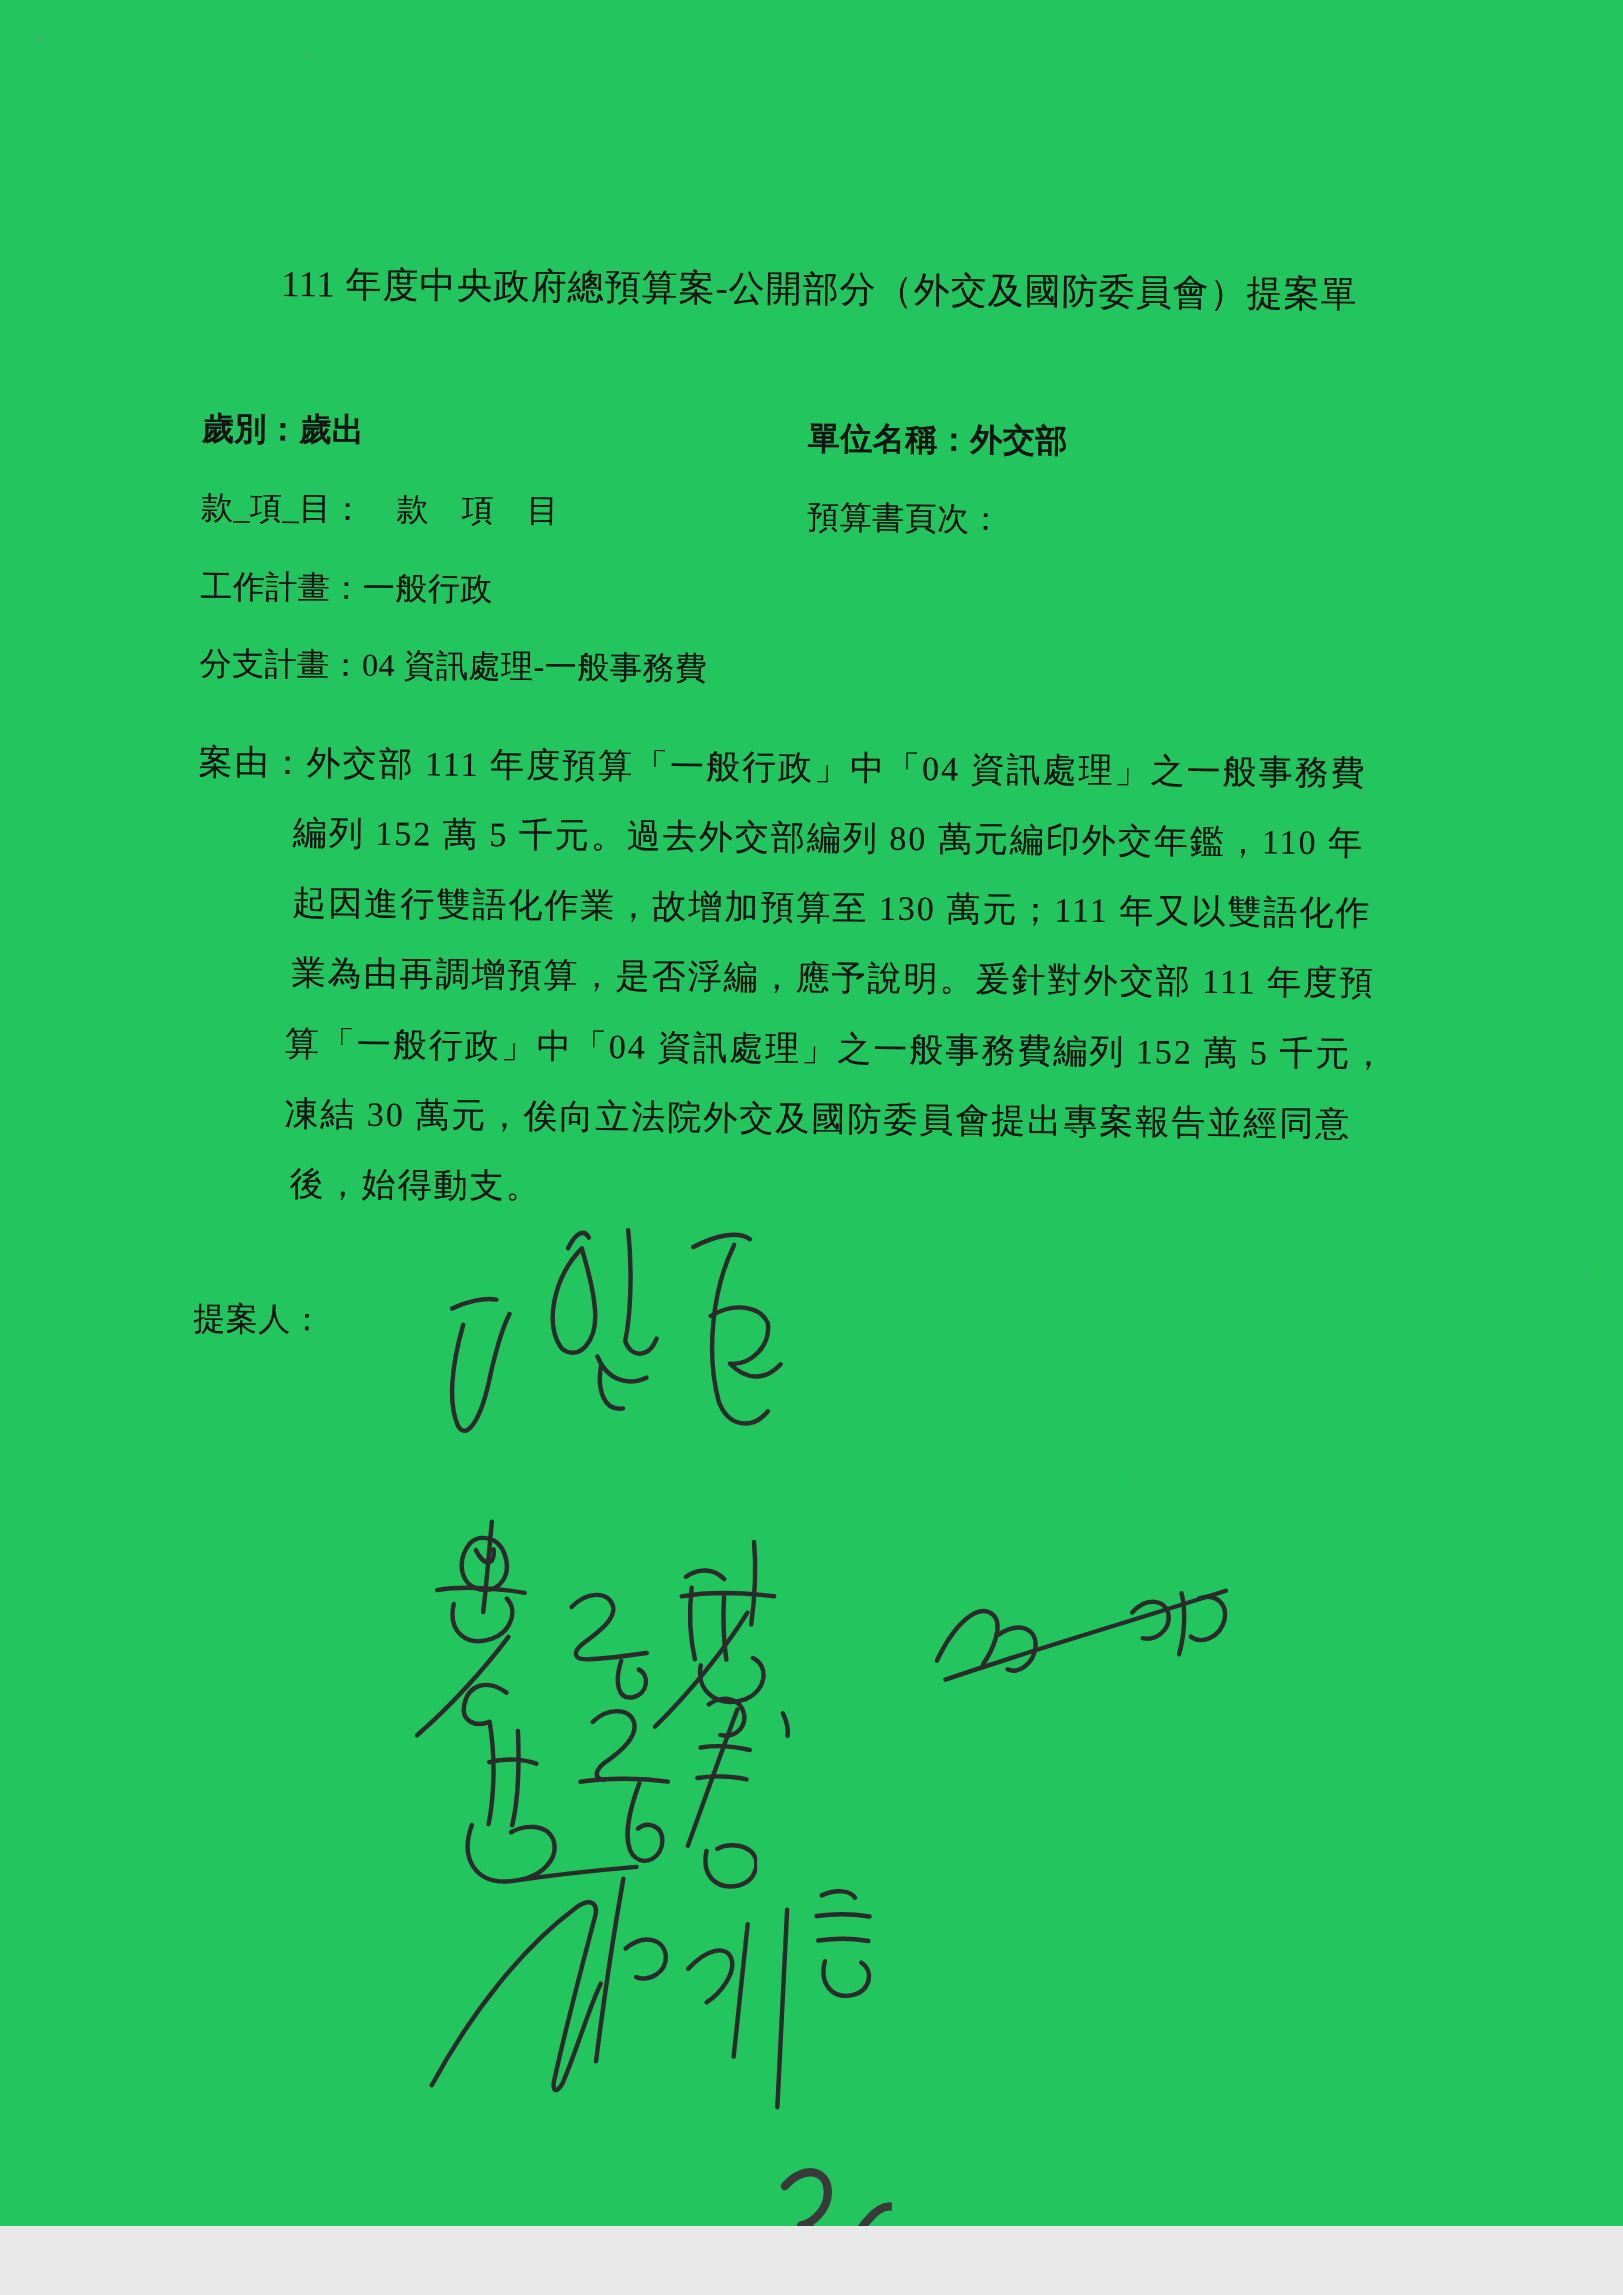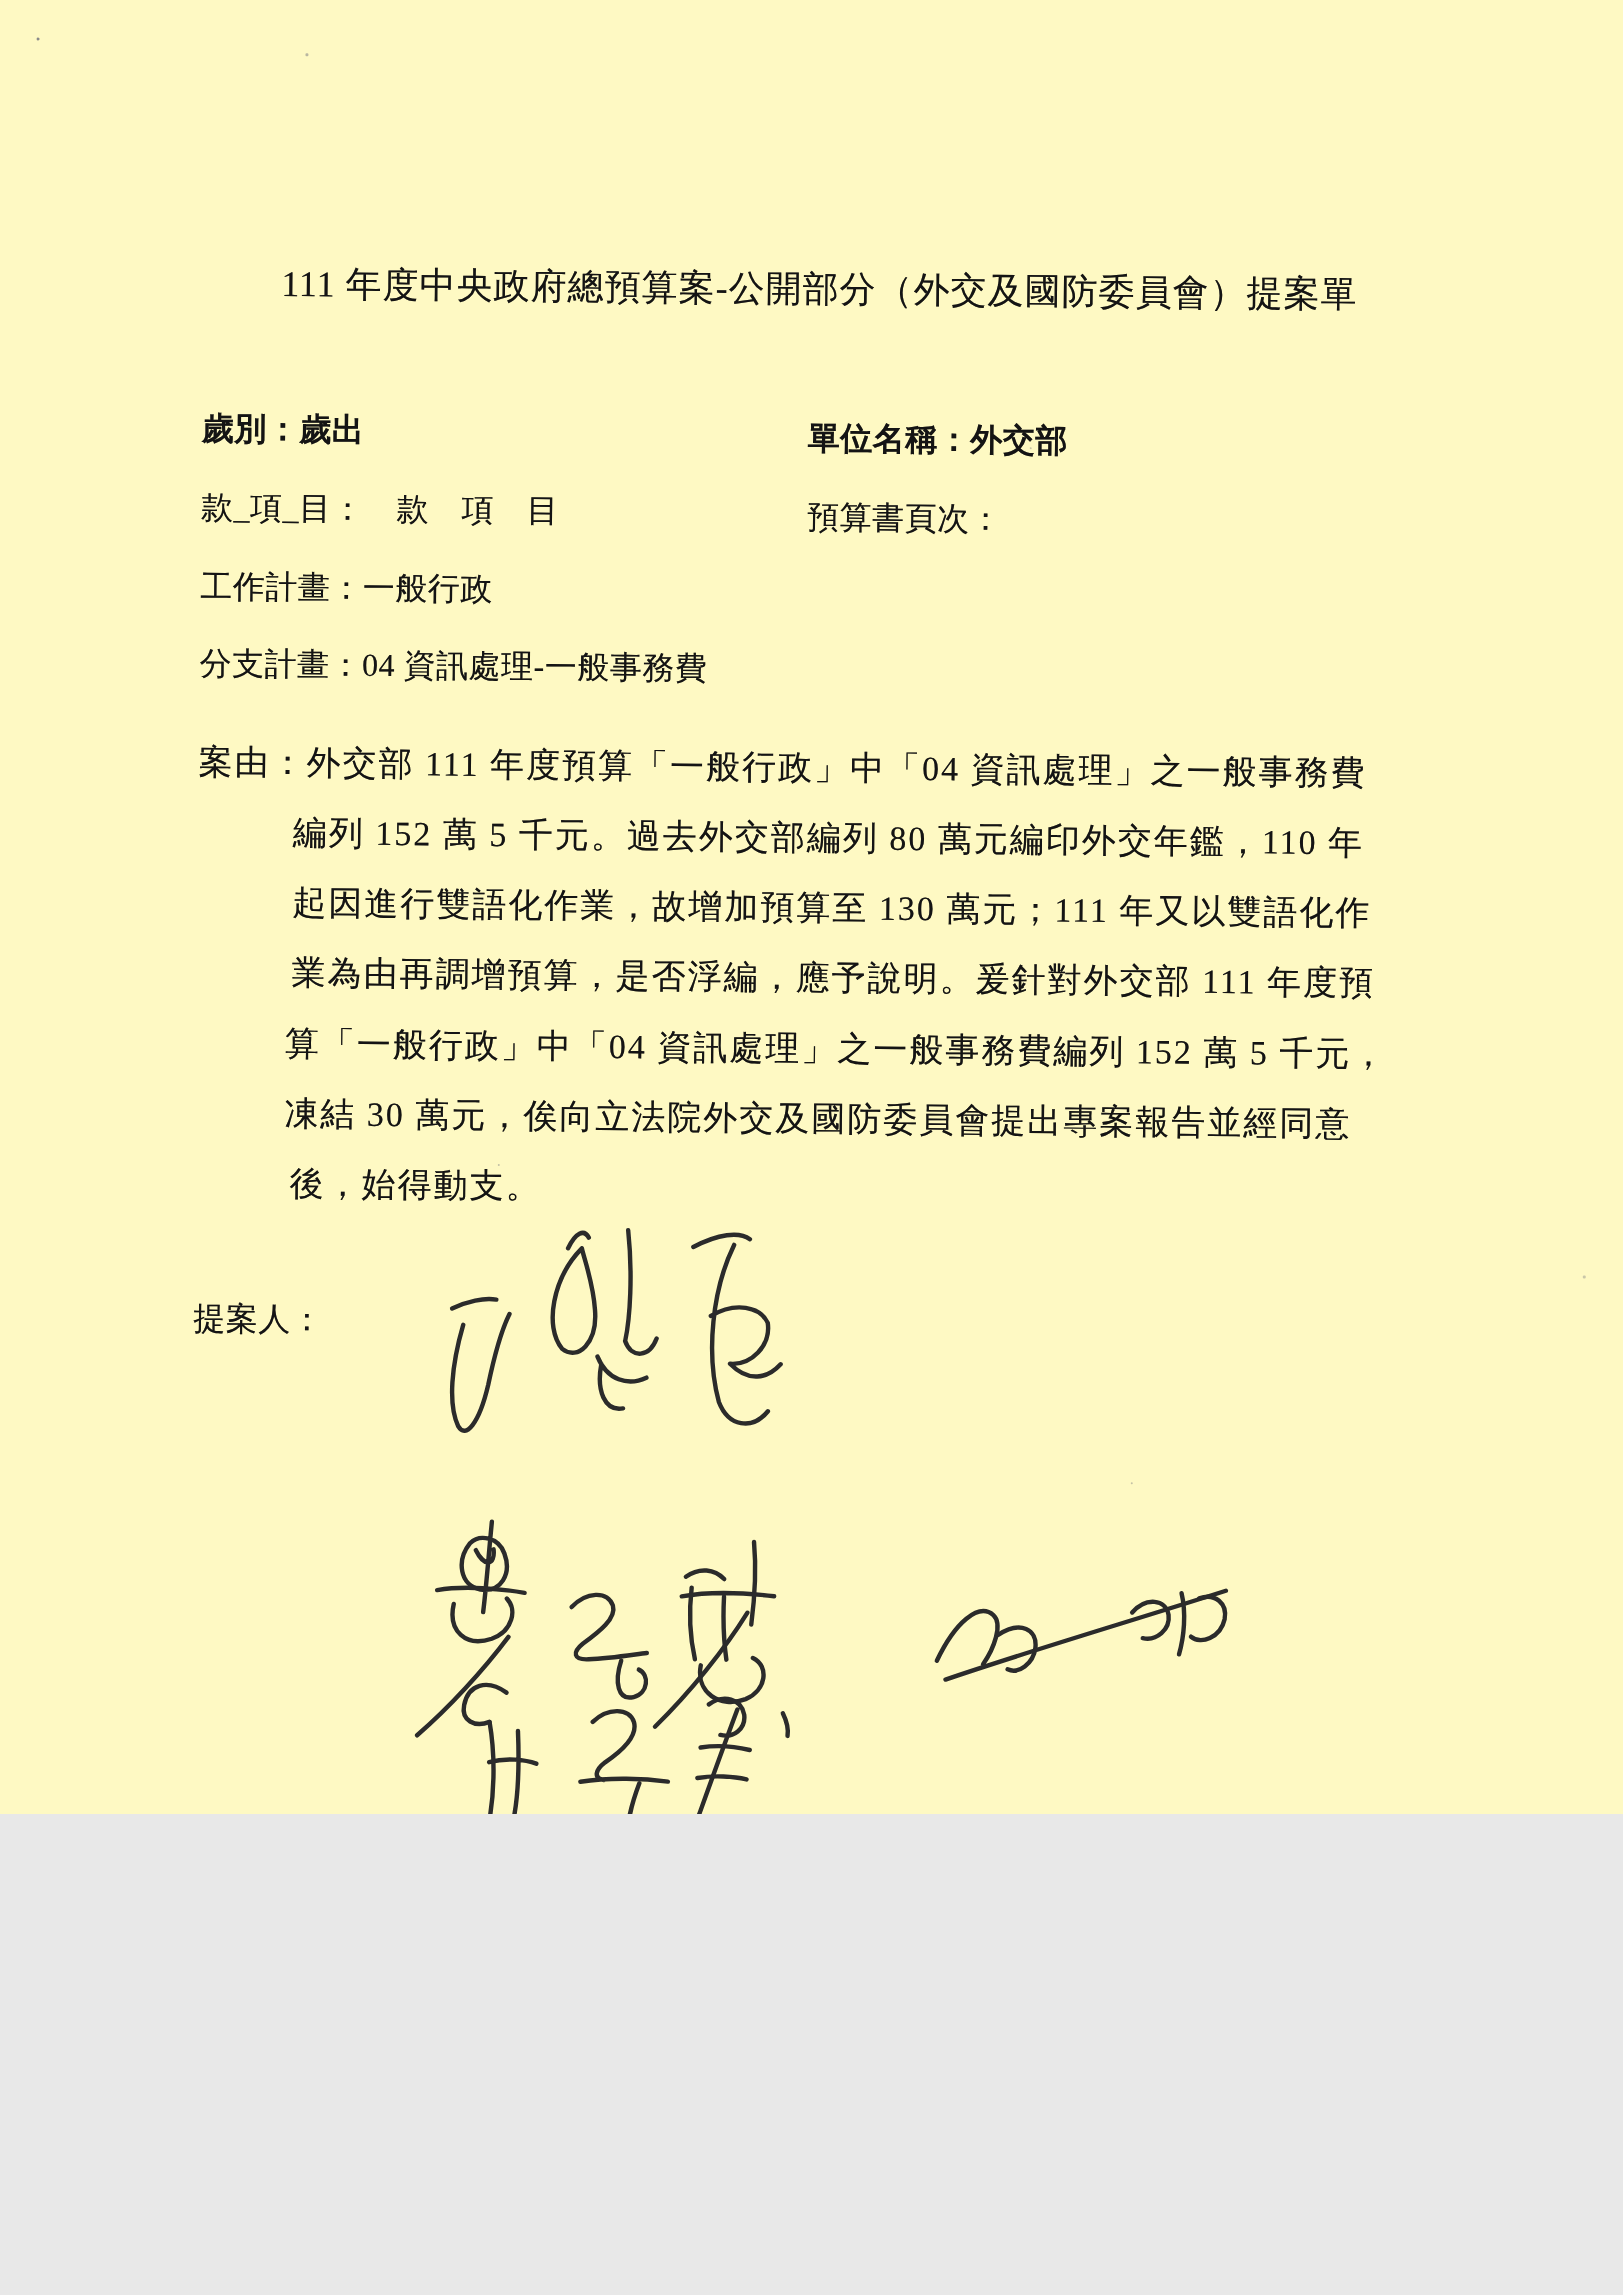--- a/index.html
+++ b/index.html
@@ -1,17 +1,17 @@
 <!DOCTYPE html>
 <html style="font-size:7.9px"><head>
 <meta charset="utf-8">
 <style>
   html,body{margin:0;padding:0;background:#e8e8e8;}
   .page{
-    position:relative;width:1623px;height:1814px;background:#fef9c3;overflow:hidden;
+    position:relative;width:1623px;height:2226px;background:#22c55e;overflow:hidden;
     font-family:"Liberation Serif","DejaVu Serif",serif;color:#141414;
   }
   .rot{position:absolute;left:0;top:0;width:100%;height:100%;
     transform:rotate(0.55deg);transform-origin:811px 0;}
   .txt{position:absolute;white-space:nowrap;text-shadow:0 0 0.6px rgba(10,10,10,.5);}
   .doc-title{left:284px;top:265px;font-size:36px;letter-spacing:1px;}
   .f{font-size:32px;letter-spacing:0.5px;}
   .bold{font-weight:700;}
   .case-line{font-size:34px;letter-spacing:2px;}
   .sig{position:absolute;}

